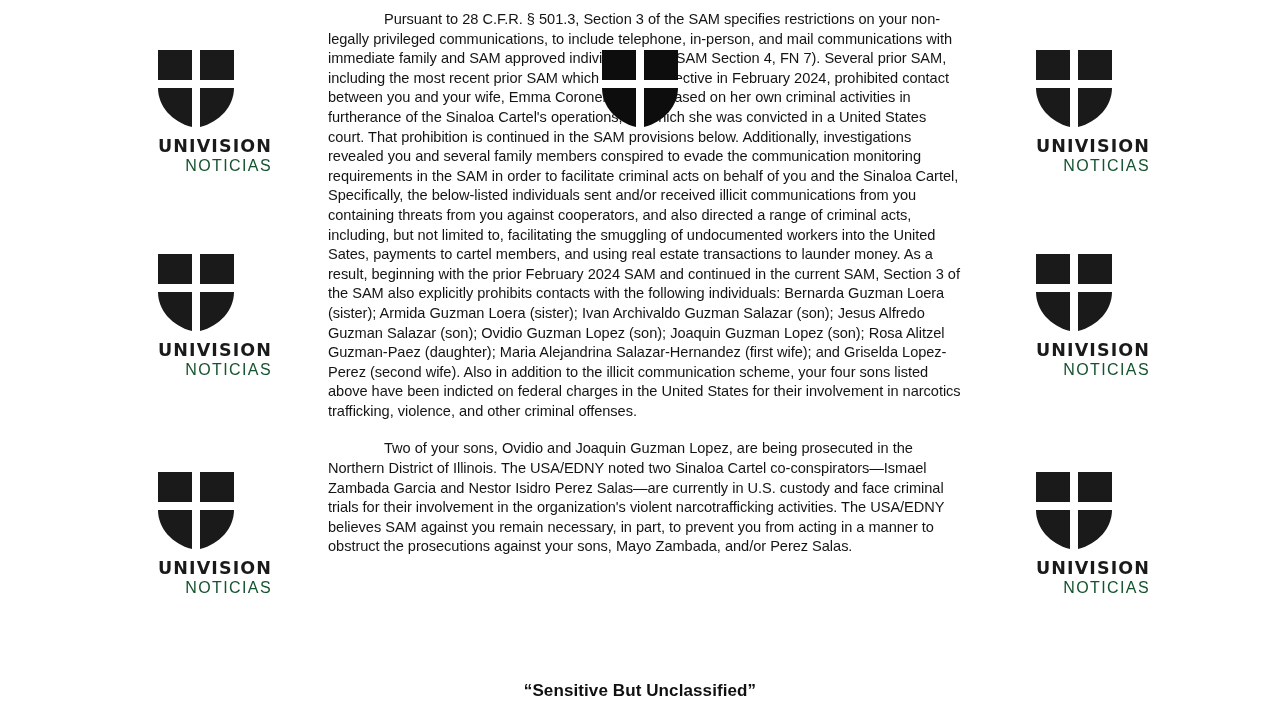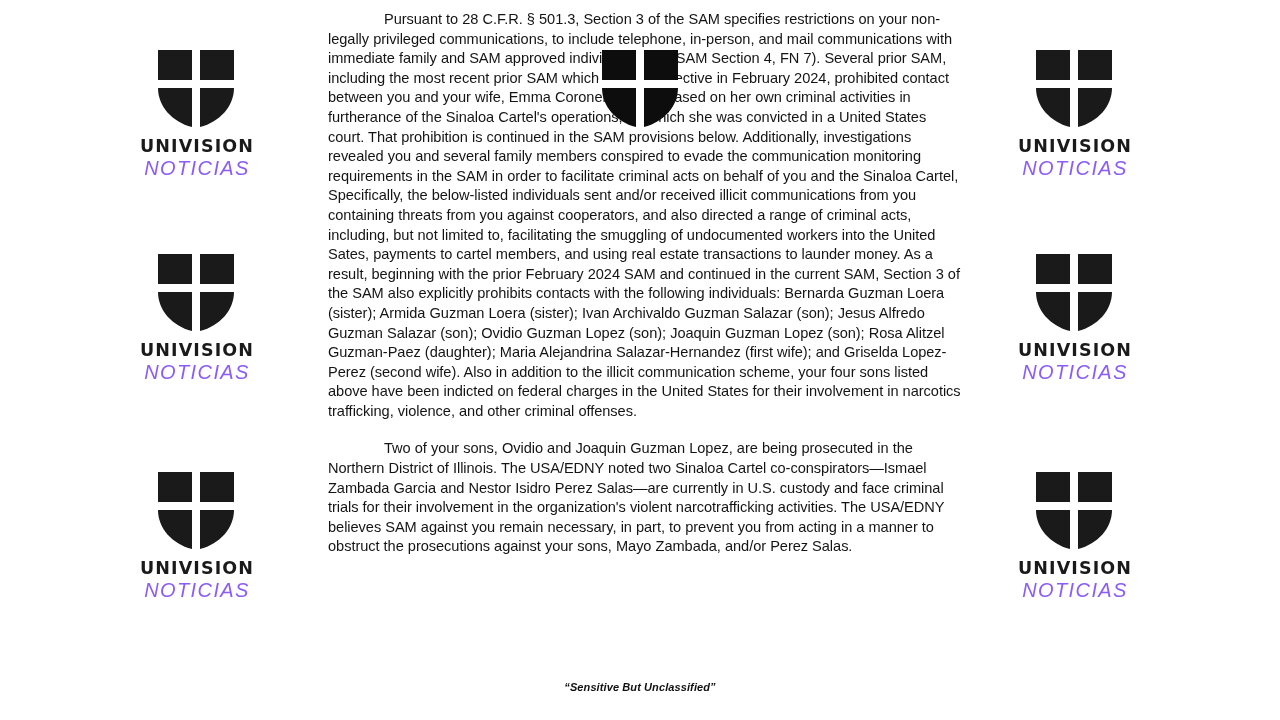--- a/index.html
+++ b/index.html
@@ -43,32 +43,31 @@
   }
   .para:last-child { margin-bottom: 0; }
 
   
   #footer-banner {
     position: absolute;
     left: 0;
     right: 0;
     top: 681px;
     text-align: center;
-    font-size: 11px;
+    font-size: 17px;
     font-weight: bold;
     color: #101010;
     letter-spacing: 0.1px;
-    font-style: italic;
   }
 
   
   .watermark {
     position: absolute;
     width: 150px;
-    text-align: center;
+    text-align: right;
     user-select: none;
   }
   .wm-shield-wrap {
     display: block;
     margin: 0 auto;
   }
   .wm-shield { display: block; margin: 0 auto; }
   .wm-text {
     display: block;
     margin-top: 7px;
@@ -79,26 +78,25 @@
     font-family: "DejaVu Sans", sans-serif;
     font-size: 17.5px;
     font-weight: bold;
     letter-spacing: 1.1px;
     color: #1a1a1a;
     text-transform: uppercase;
   }
   .wm-sub {
     display: block;
     font-family: "Liberation Sans", sans-serif;
-    font-size: 20px;
+    font-size: 16px;
     font-weight: normal;
     letter-spacing: 1.4px;
-    color: #8b5cf6;
+    color: #14532d;
     text-transform: uppercase;
-    font-style: italic;
   }
 
   
   #wm-left-1  { left: 122px; top: 48px; }
   #wm-left-2  { left: 122px; top: 252px; }
   #wm-left-3  { left: 122px; top: 470px; }
   
   #wm-right-1 { left: 1000px; top: 48px; }
   #wm-right-2 { left: 1000px; top: 252px; }
   #wm-right-3 { left: 1000px; top: 470px; }

